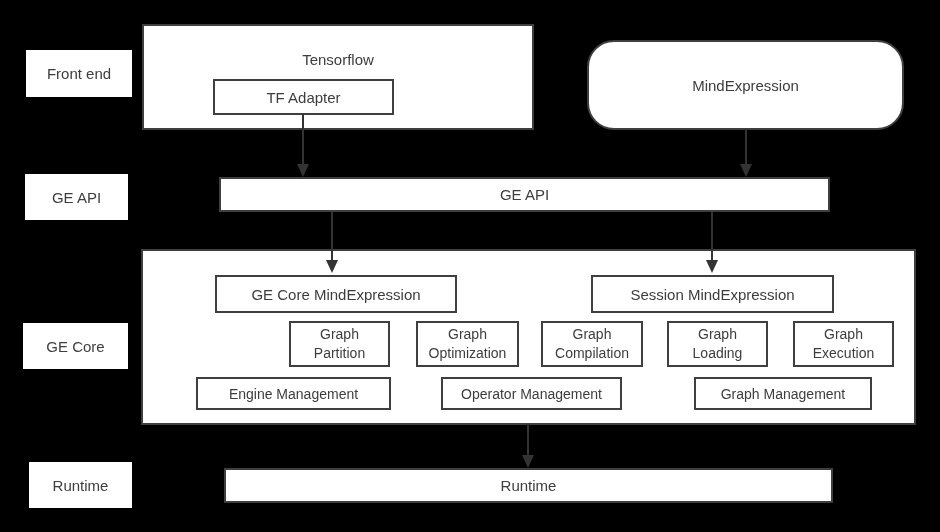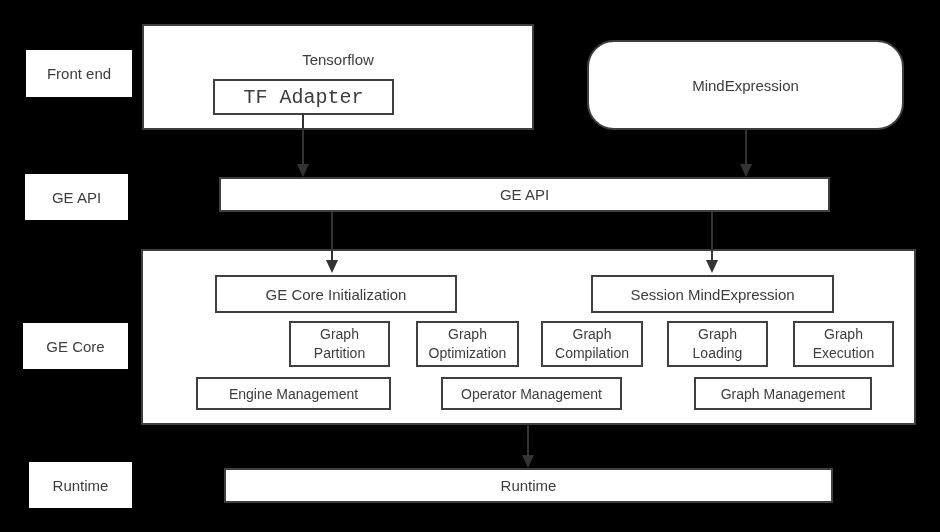--- a/index.html
+++ b/index.html
@@ -54,22 +54,21 @@
     position: absolute;
     top: 25px; left: 0; width: 100%;
     text-align: center;
     font-size: 15px;
   }
   #tf-adapter {
     position: absolute;
     left: 69px; top: 53px; width: 181px; height: 36px;
     background: var(--box-fill);
     border: 2px solid var(--box-border);
-    font-size: 20px;
-    font-family: Liberation Mono, monospace;
+    font-size: 15px;
   }
   #mindexpression { left: 587px; top: 40px; width: 317px; height: 90px; font-size: 15px; border-radius: 27px; }
 
   #ge-api-bar  { left: 219px; top: 177px; width: 611px; height: 35px; font-size: 15px; }
   #runtime-bar { left: 224px; top: 468px; width: 609px; height: 35px; font-size: 15px; }
 
   #ge-core { left: 141px; top: 249px; width: 775px; height: 176px; }
 
   .init-box {
     position: absolute;
@@ -142,21 +141,21 @@
 
   <div class="box" id="tensorflow">
     <div class="box-title">Tensorflow</div>
     <div class="center" id="tf-adapter">TF Adapter</div>
   </div>
   <div class="box center" id="mindexpression">MindExpression</div>
 
   <div class="box center" id="ge-api-bar">GE API</div>
 
   <div class="box" id="ge-core">
-    <div class="init-box center" id="ge-core-init">GE Core Initialization</div>
+    <div class="init-box center" id="ge-core-init">GE Core MindExpression</div>
     <div class="init-box center" id="session-init">Session MindExpression</div>
 
     <div class="stage-box center" id="stage-partition">Graph Partition</div>
     <div class="stage-box center" id="stage-optimization">Graph Optimization</div>
     <div class="stage-box center" id="stage-compilation">Graph Compilation</div>
     <div class="stage-box center" id="stage-loading">Graph Loading</div>
     <div class="stage-box center" id="stage-execution">Graph Execution</div>
 
     <div class="mgmt-box center" id="mgmt-engine">Engine Management</div>
     <div class="mgmt-box center" id="mgmt-operator">Operator Management</div>

